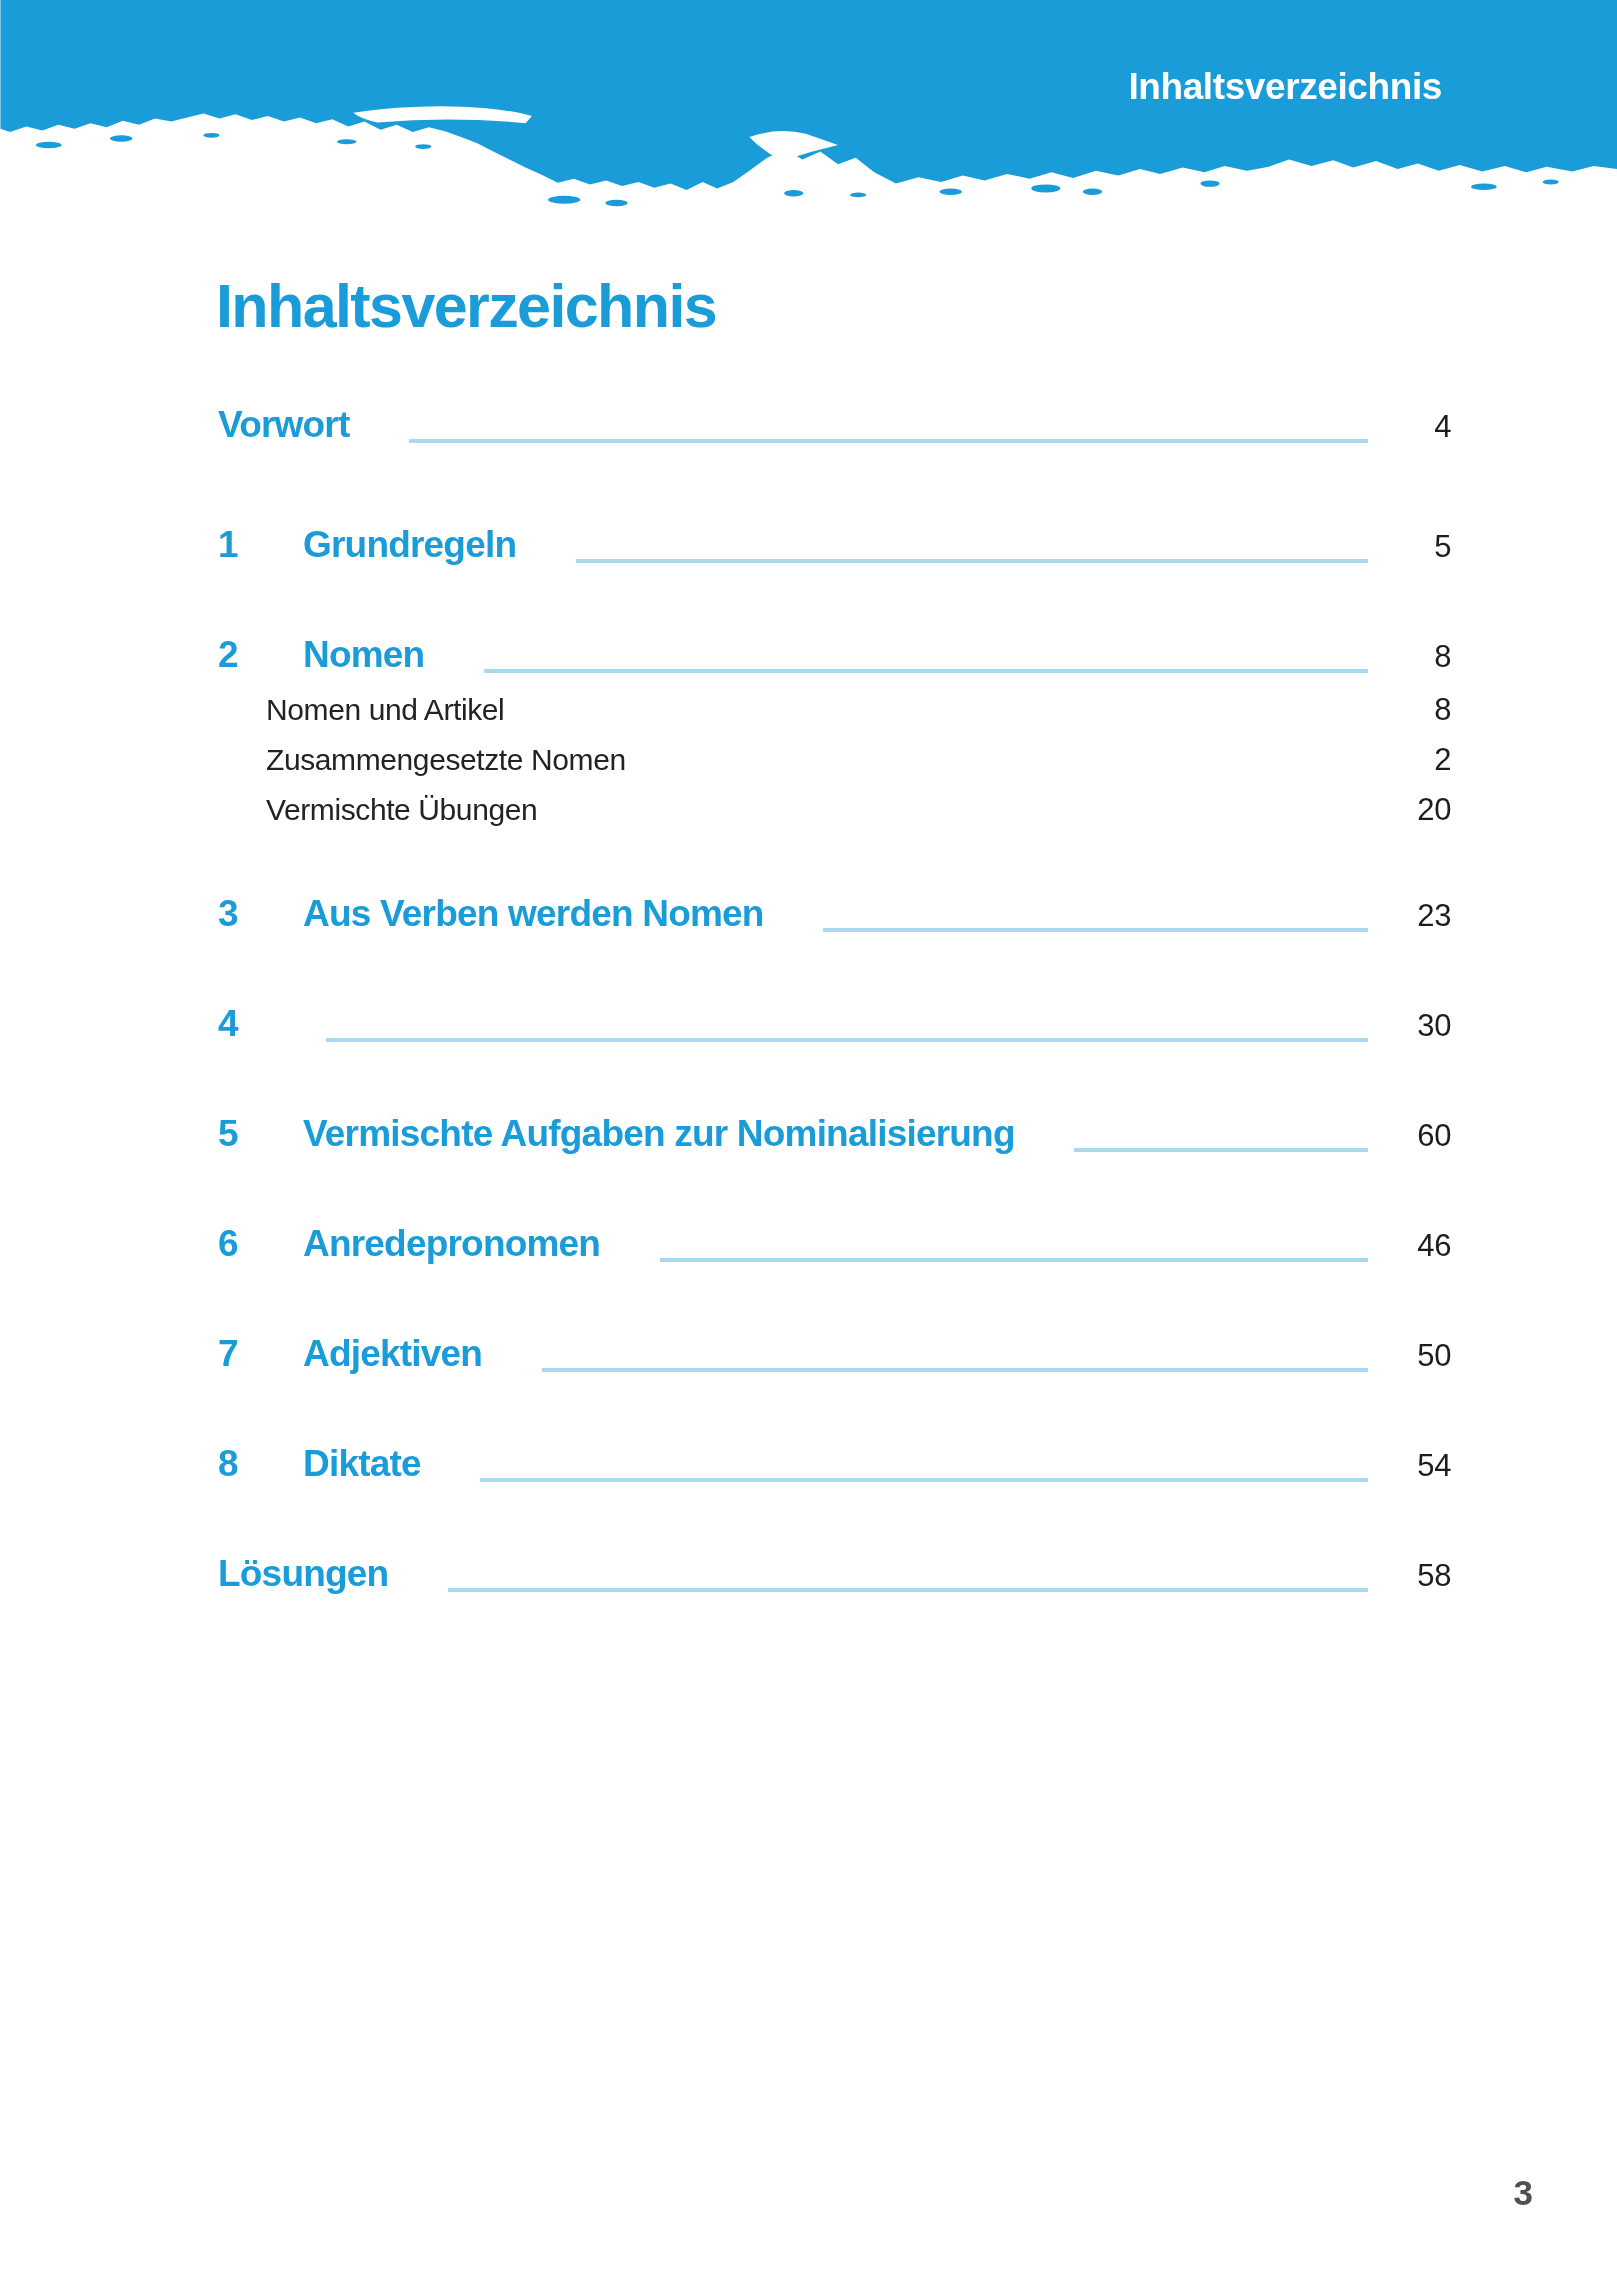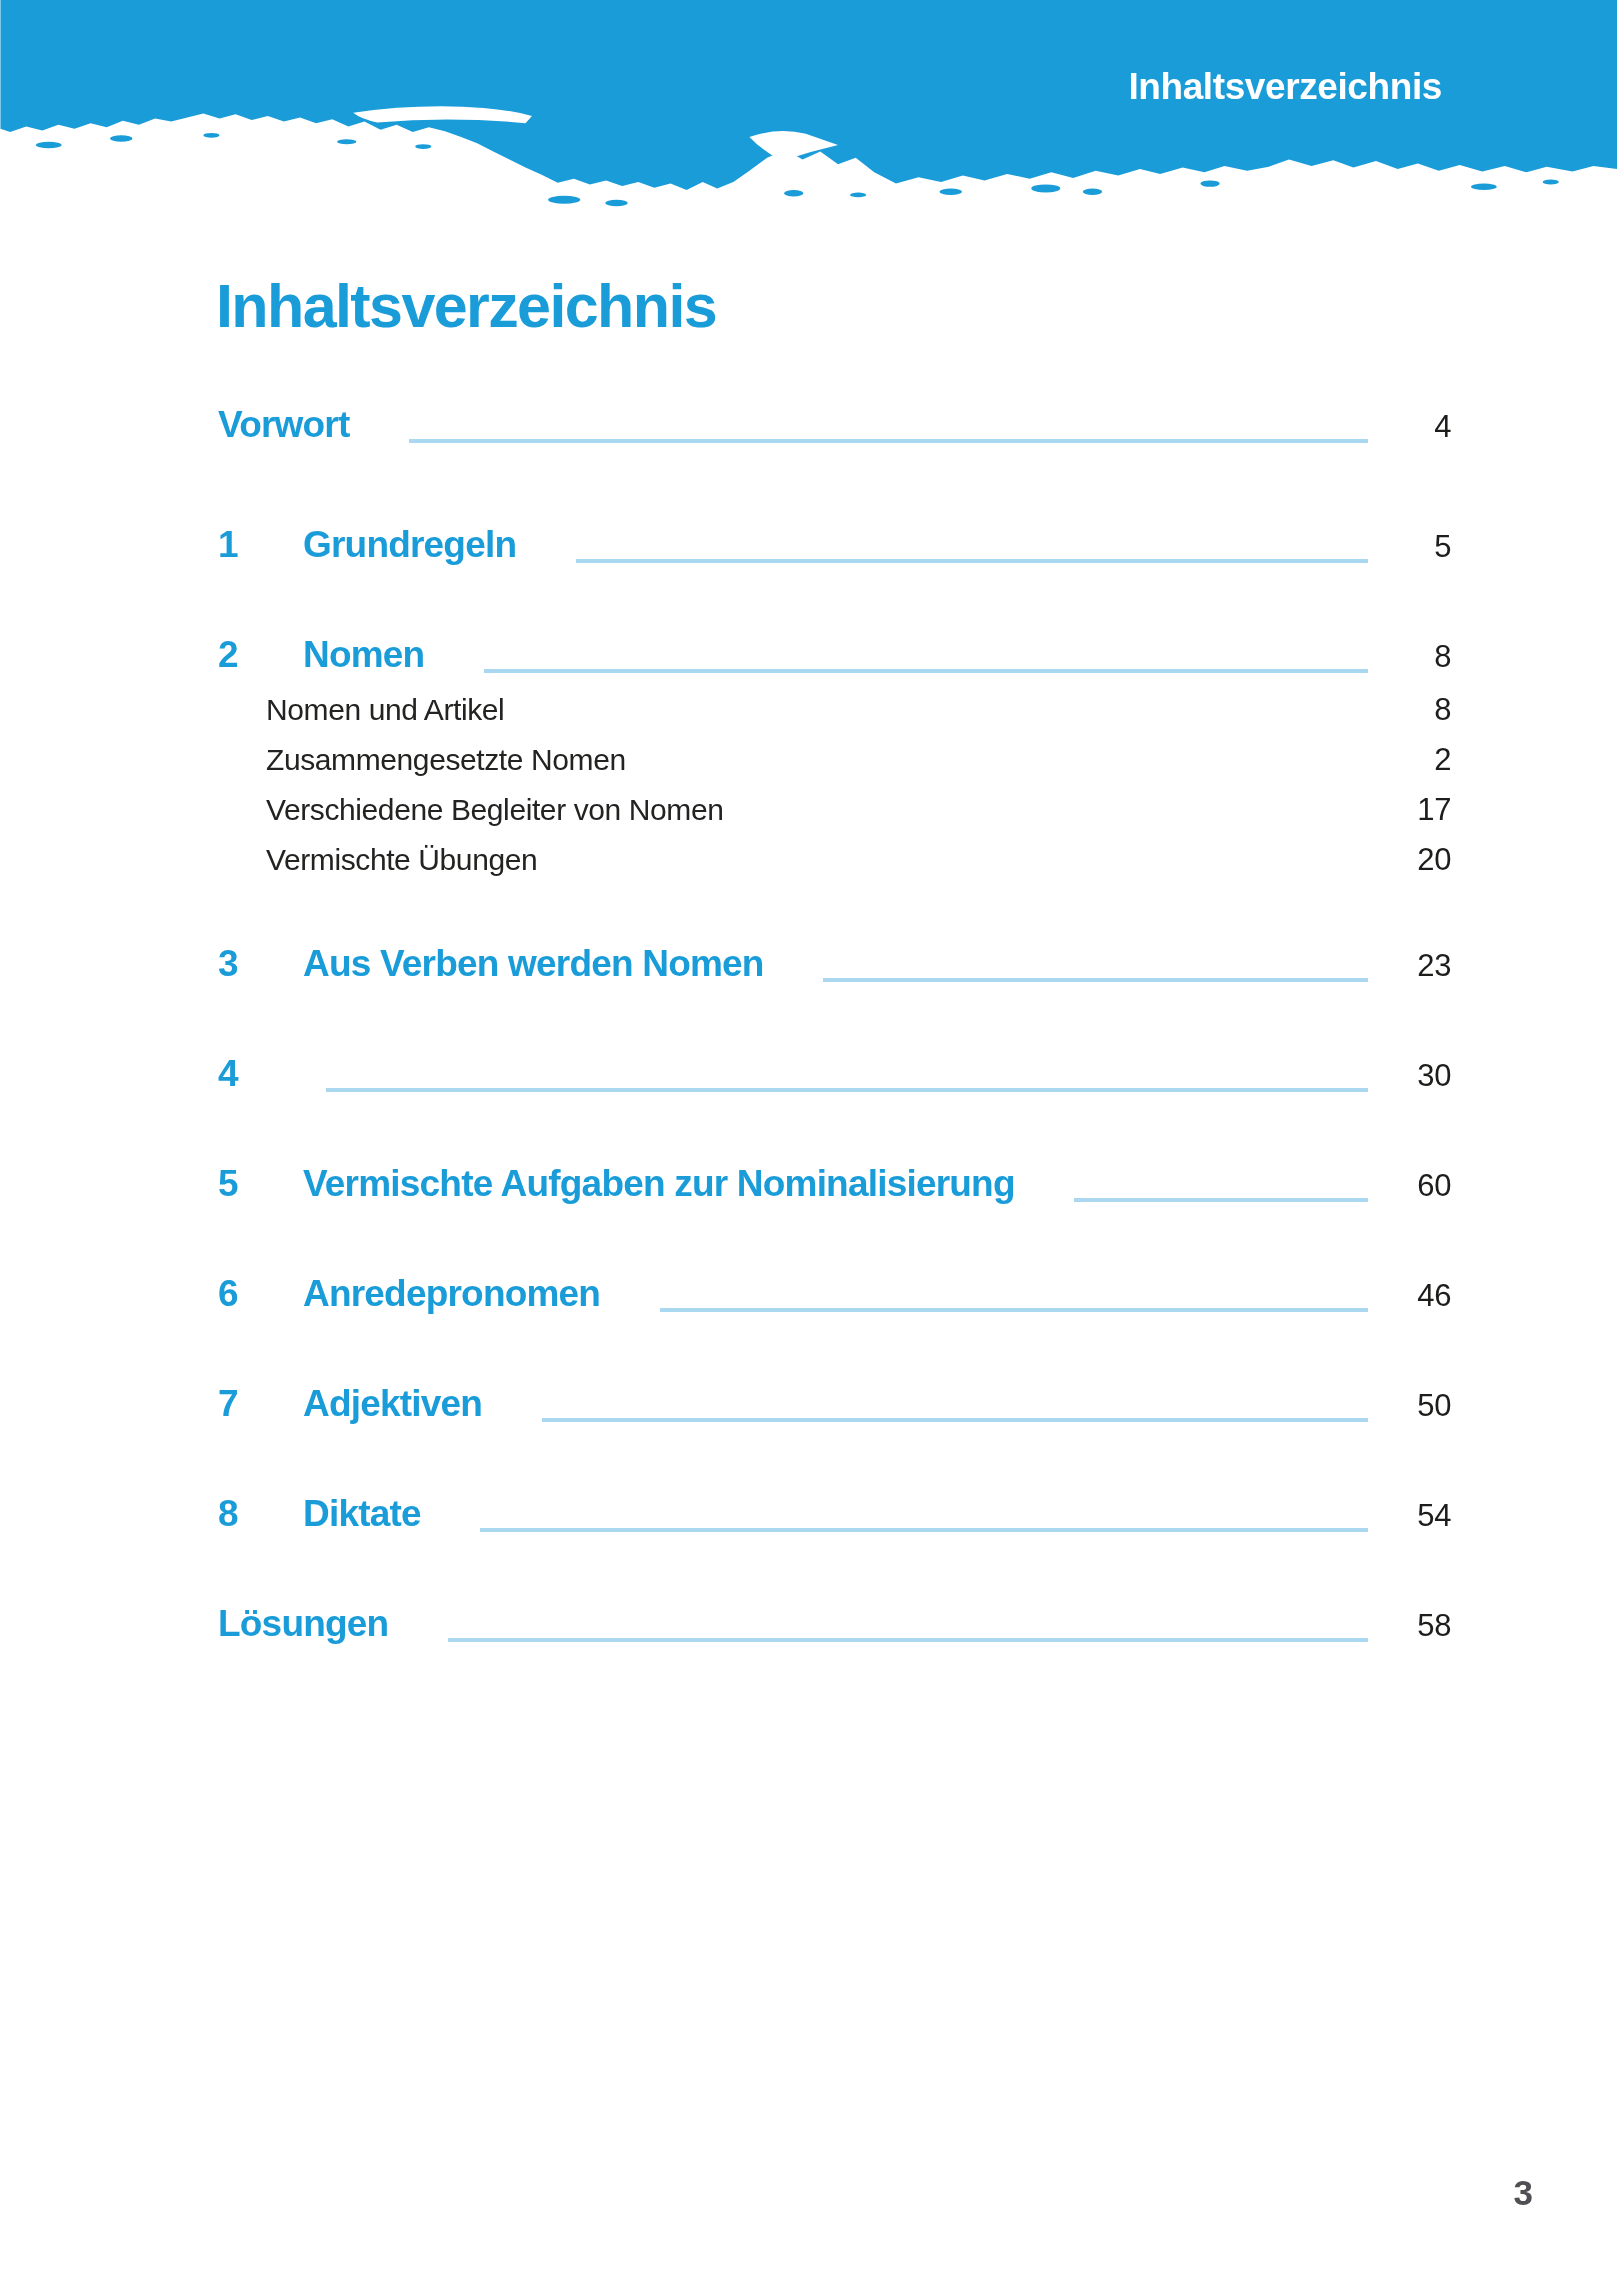--- a/index.html
+++ b/index.html
@@ -123,24 +123,20 @@
       </div>
       <div class="row-sub" style="margin-top: 6.4px;">
         <span class="sub-label">Nomen und Artikel</span>
         <span class="pagenum">8</span>
       </div>
       <div class="row-sub">
         <span class="sub-label">Zusammengesetzte Nomen</span>
         <span class="pagenum">2</span>
       </div>
       <div class="row-sub">
-        <span class="sub-label">Verschiedene Begleiter von Nomen</span>
-        <span class="pagenum">17</span>
-      </div>
-      <div class="row-sub">
         <span class="sub-label">Vermischte Übungen</span>
         <span class="pagenum">20</span>
       </div>
       <div class="row-major" style="margin-top: 56px;">
         <span class="chap-num">3</span>
         <span class="chap-label">Aus Verben werden Nomen</span>
         <span class="rule"></span>
         <span class="pagenum">23</span>
       </div>
       <div class="row-major" style="margin-top: 63px;">

